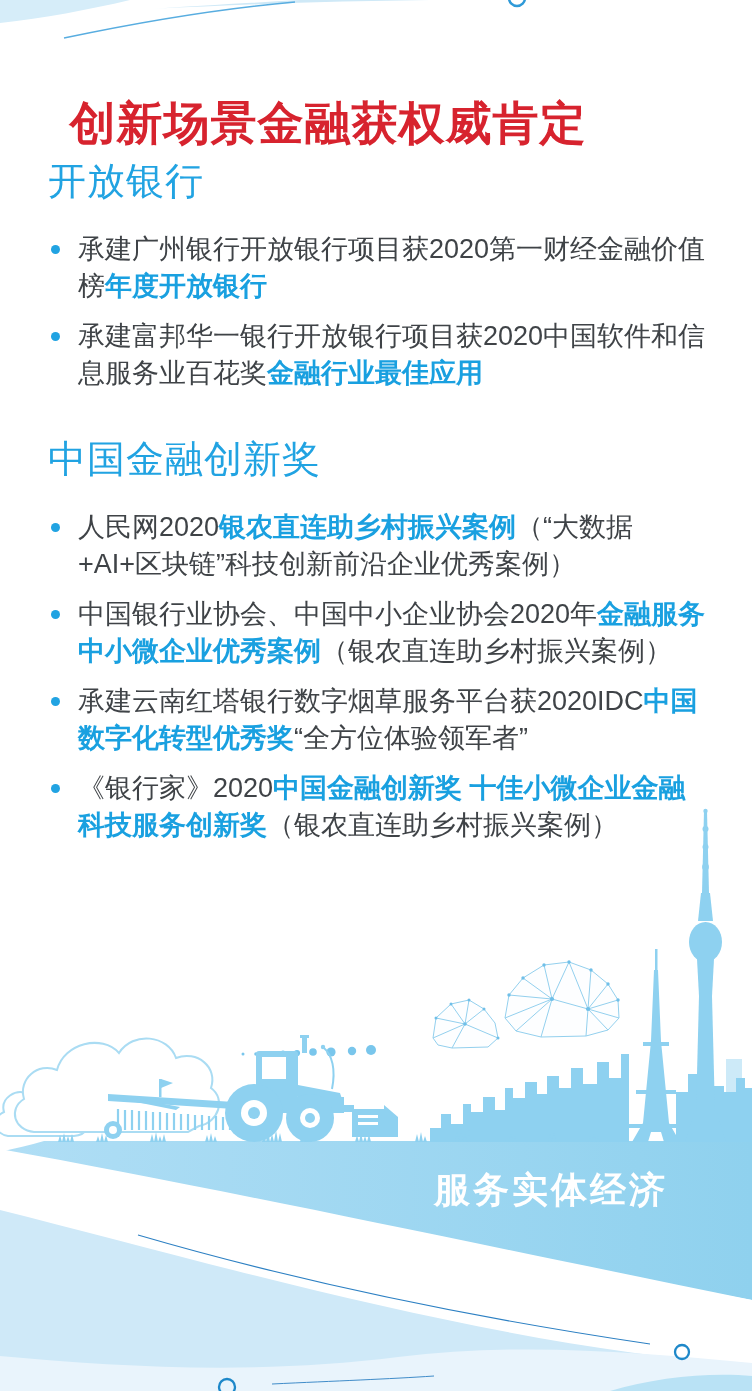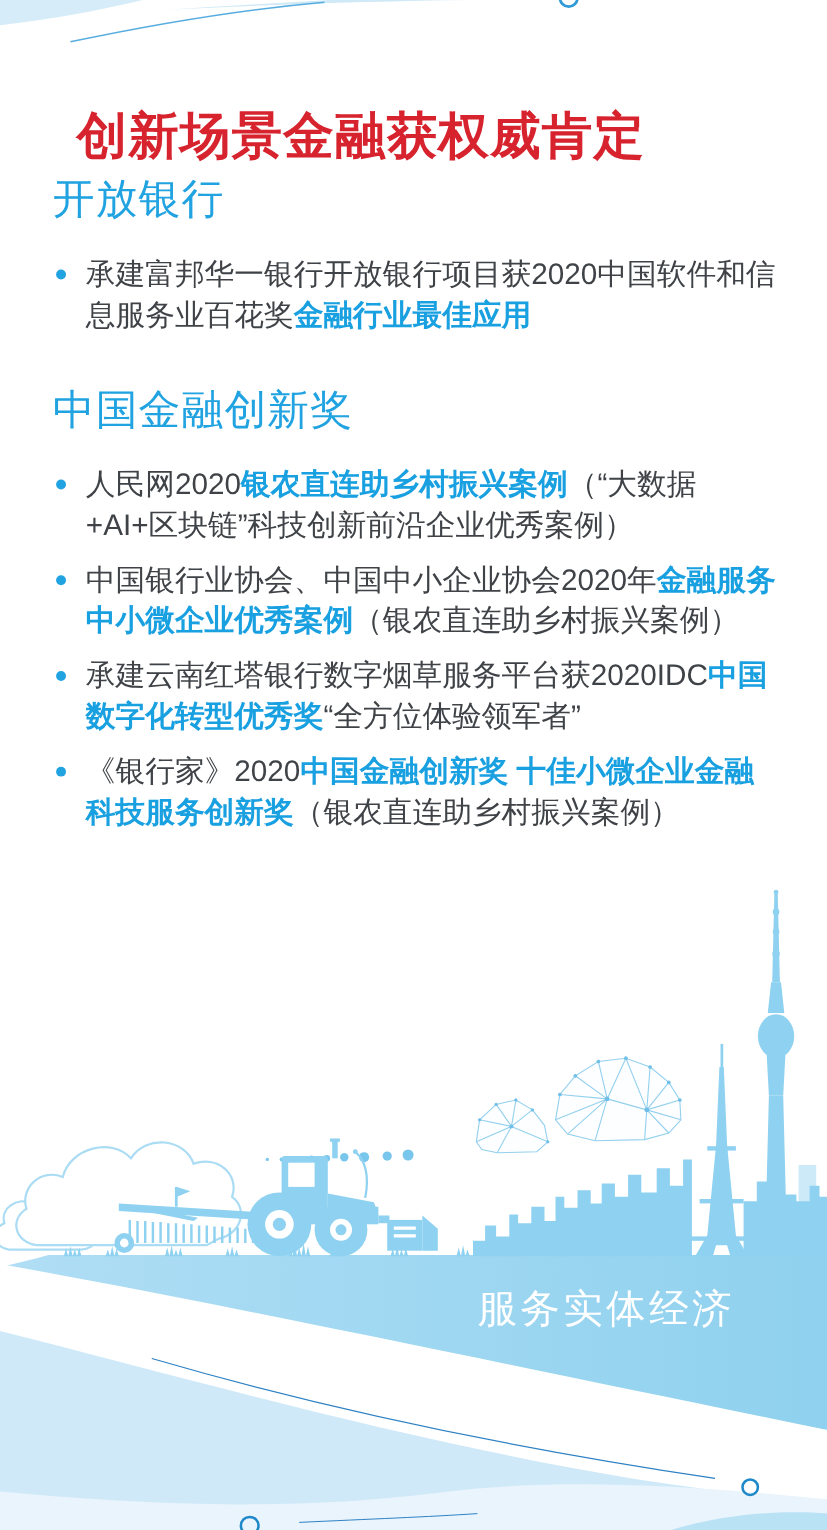--- a/index.html
+++ b/index.html
@@ -33,21 +33,21 @@
   }
   .bullet-dot{
     position:absolute;left:3px;top:14px;width:9px;height:9px;border-radius:50%;
     background:#21a3e2;
   }
   .seg-em{color:#19a0e0;font-weight:bold;}
   
   .bottom-deco{position:absolute;left:0;bottom:0;width:752px;height:600px;pointer-events:none;}
   .tagline{
     position:absolute;left:434px;top:1166px;
-    font-size:36px;font-weight:normal;letter-spacing:3px;
+    font-size:36px;font-weight:bold;letter-spacing:3px;
     color:#ffffff;z-index:5;white-space:nowrap;
   }
 </style>
 </head>
 <body>
 
 <div class="page">
 
   <svg class="top-deco" viewBox="0 0 752 64">
     <path d="M0,0 L130,0 C88,10 44,18 0,23 Z" fill="#d6edf9"></path>
@@ -55,20 +55,21 @@
     <path d="M64,38 C140,22 215,9 295,2" stroke="#58ade0" stroke-width="1.4" fill="none"></path>
     <circle cx="517" cy="-2" r="8" stroke="#2f9ad8" stroke-width="2.5" fill="none"></circle>
   </svg>
 
   <h1 class="page-title">创新场景金融获权威肯定</h1>
 
   <div class="content" id="sections">
       <div class="section">
         <h2 class="section-heading">开放银行</h2>
         <ul class="bullet-list">
+          <li class="bullet-item"><span class="bullet-dot"></span><span class="seg-normal">承建广州银行开放银行项目获2020第一财经金融价值榜</span><span class="seg-em">年度开放银行</span></li>
           <li class="bullet-item"><span class="bullet-dot"></span><span class="seg-normal">承建富邦华一银行开放银行项目获2020中国软件和信息服务业百花奖</span><span class="seg-em">金融行业最佳应用</span></li>
         </ul>
       </div>
       <div class="section">
         <h2 class="section-heading">中国金融创新奖</h2>
         <ul class="bullet-list">
           <li class="bullet-item"><span class="bullet-dot"></span><span class="seg-normal">人民网2020</span><span class="seg-em">银农直连助乡村振兴案例</span><span class="seg-normal">（“大数据+AI+区块链”科技创新前沿企业优秀案例）</span></li>
           <li class="bullet-item"><span class="bullet-dot"></span><span class="seg-normal">中国银行业协会、中国中小企业协会2020年</span><span class="seg-em">金融服务中小微企业优秀案例</span><span class="seg-normal">（银农直连助乡村振兴案例）</span></li>
           <li class="bullet-item"><span class="bullet-dot"></span><span class="seg-normal">承建云南红塔银行数字烟草服务平台获2020IDC</span><span class="seg-em">中国数字化转型优秀奖</span><span class="seg-normal">“全方位体验领军者”</span></li>
           <li class="bullet-item"><span class="bullet-dot"></span><span class="seg-normal">《银行家》2020</span><span class="seg-em">中国金融创新奖 十佳小微企业金融科技服务创新奖</span><span class="seg-normal">（银农直连助乡村振兴案例）</span></li>

